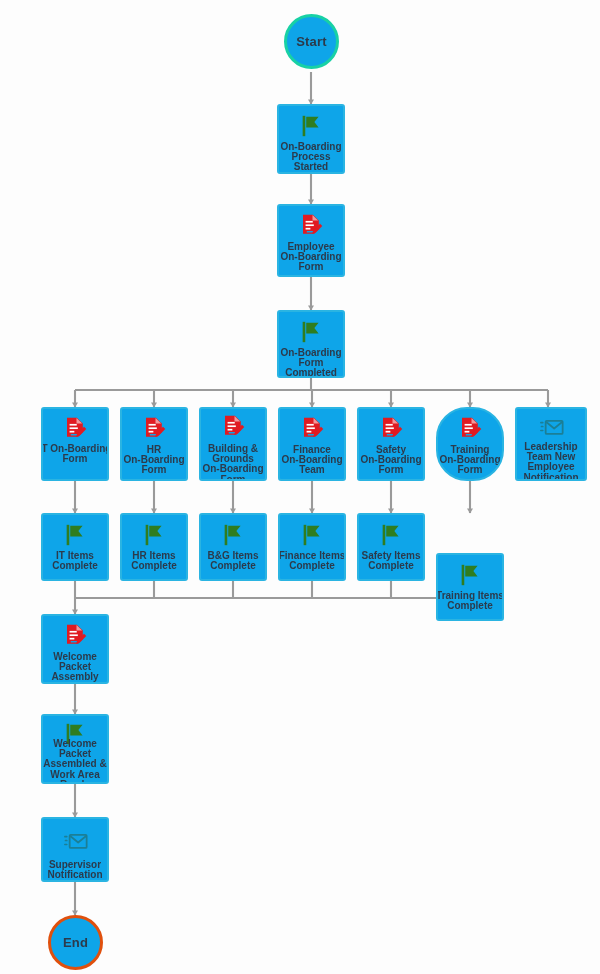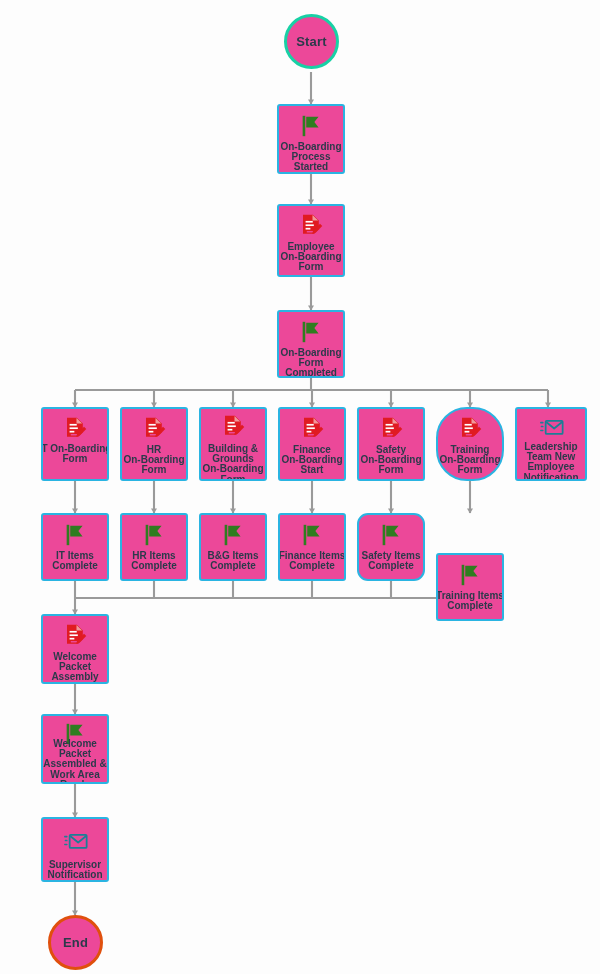--- a/index.html
+++ b/index.html
@@ -21,21 +21,21 @@
     position: absolute;
     left: 0;
     top: 0;
     width: 600px;
     height: 974px;
     pointer-events: none;
   }
   .node {
     position: absolute;
     box-sizing: border-box;
-    background: #ec4899;
+    background: #0ea5e9;
   }
   
   .terminator {
     border-radius: 50%;
     border: 3px solid #18d1a5;
     display: flex;
     align-items: center;
     justify-content: center;
   }
   .terminator.end {
@@ -220,21 +220,21 @@
     <svg class="ico" viewBox="0 0 24 24">
       <path d="M4.6 1.6 h9.2 l5.4 5.4 v8.0 l-3.1 3.1 v-1.6 h-8.0 v1.5 h8.0 l-1.2 1.2 h-10.3 z" fill="#e01b22"></path>
       <path d="M13.4 1.8 v5.2 h5.2 z" fill="#ffffff" opacity="0.55"></path>
       <rect x="7.0" y="7.3" width="6.6" height="1.55" fill="#ffffff"></rect>
       <rect x="7.0" y="10.5" width="7.6" height="1.55" fill="#ffffff"></rect>
       <rect x="7.0" y="13.7" width="4.4" height="1.55" fill="#ffffff"></rect>
       <path d="M20.3 9.9 l2.1 2.1 l-6.4 6.4 l-2.9 0.8 l0.8 -2.9 z" fill="#e01b22"></path>
     </svg>
     <div class="cap">Finance
 On-Boarding
-Start</div>
+Team</div>
   </div>
 
   <div class="node box" style="left:357px; top:407px; width:68px; height:74px;">
     <svg class="ico" viewBox="0 0 24 24">
       <path d="M4.6 1.6 h9.2 l5.4 5.4 v8.0 l-3.1 3.1 v-1.6 h-8.0 v1.5 h8.0 l-1.2 1.2 h-10.3 z" fill="#e01b22"></path>
       <path d="M13.4 1.8 v5.2 h5.2 z" fill="#ffffff" opacity="0.55"></path>
       <rect x="7.0" y="7.3" width="6.6" height="1.55" fill="#ffffff"></rect>
       <rect x="7.0" y="10.5" width="7.6" height="1.55" fill="#ffffff"></rect>
       <rect x="7.0" y="13.7" width="4.4" height="1.55" fill="#ffffff"></rect>
       <path d="M20.3 9.9 l2.1 2.1 l-6.4 6.4 l-2.9 0.8 l0.8 -2.9 z" fill="#e01b22"></path>
@@ -301,21 +301,21 @@
 
   <div class="node box" style="left:278px; top:513px; width:68px; height:68px;">
     <svg class="ico" viewBox="0 0 24 24">
       <rect x="4.3" y="2.6" width="2.4" height="18.8" fill="#2f7d20"></rect>
       <path d="M7.6 3.4 L19 3.4 L15.1 8.4 L19 13.4 L7.6 13.4 Z" fill="#2f7d20"></path>
     </svg>
     <div class="cap" style="width:78px;">Finance Items
 Complete</div>
   </div>
 
-  <div class="node box" style="left:357px; top:513px; width:68px; height:68px;border-radius:11px;">
+  <div class="node box" style="left:357px; top:513px; width:68px; height:68px;">
     <svg class="ico" viewBox="0 0 24 24">
       <rect x="4.3" y="2.6" width="2.4" height="18.8" fill="#2f7d20"></rect>
       <path d="M7.6 3.4 L19 3.4 L15.1 8.4 L19 13.4 L7.6 13.4 Z" fill="#2f7d20"></path>
     </svg>
     <div class="cap">Safety Items
 Complete</div>
   </div>
 
   <div class="node box" style="left:436px; top:513px; width:68px; height:68px;margin-top:40px;">
     <svg class="ico" viewBox="0 0 24 24">

